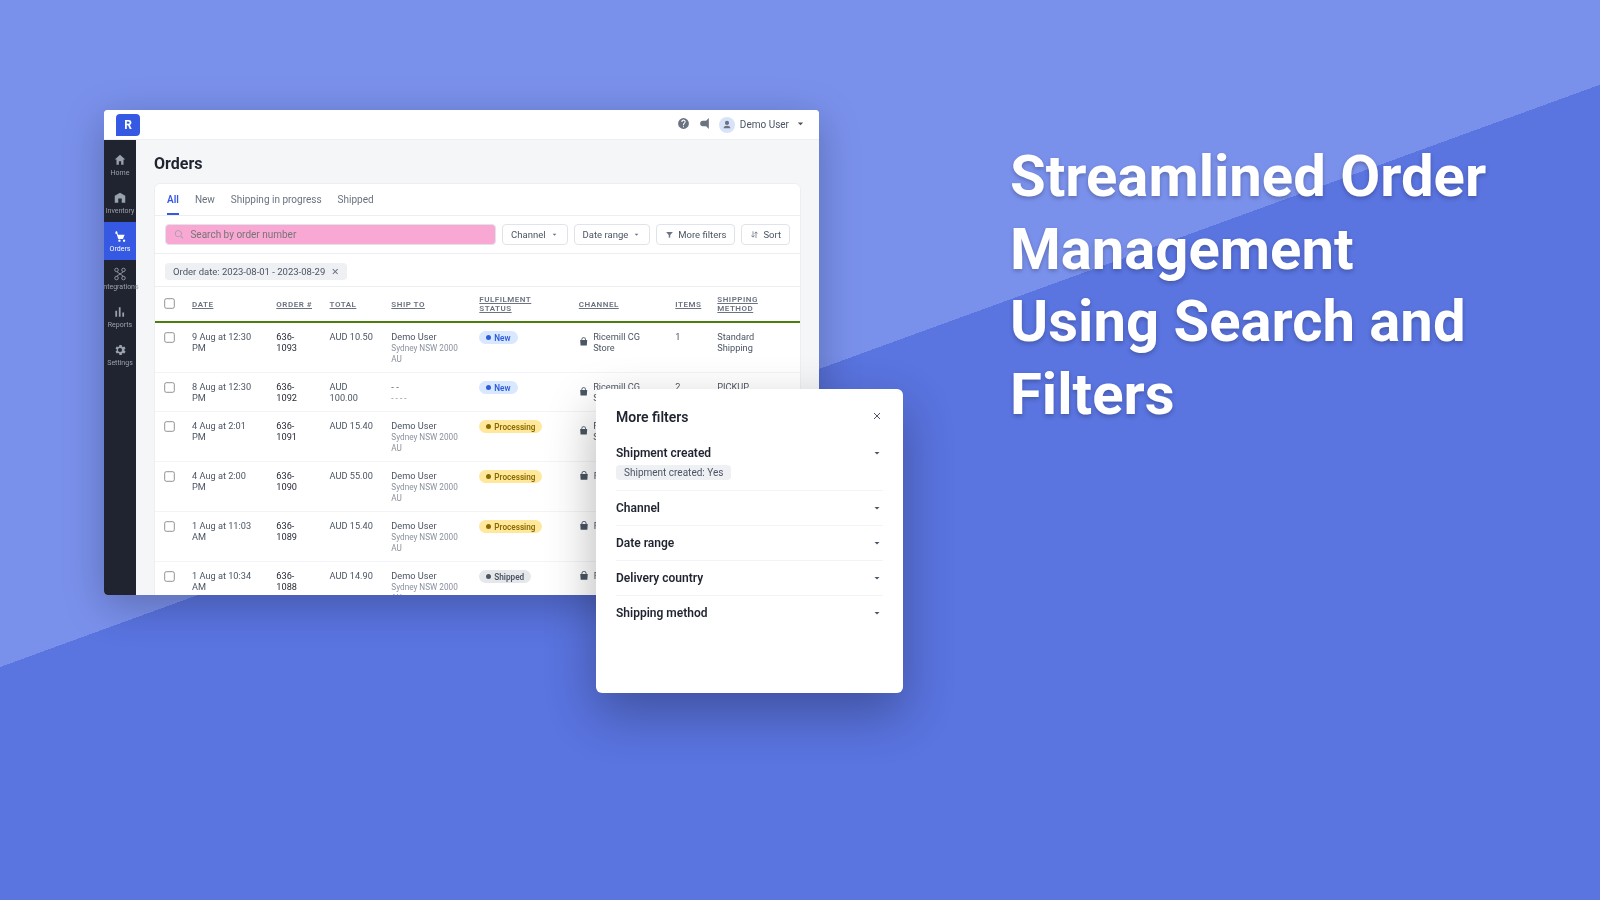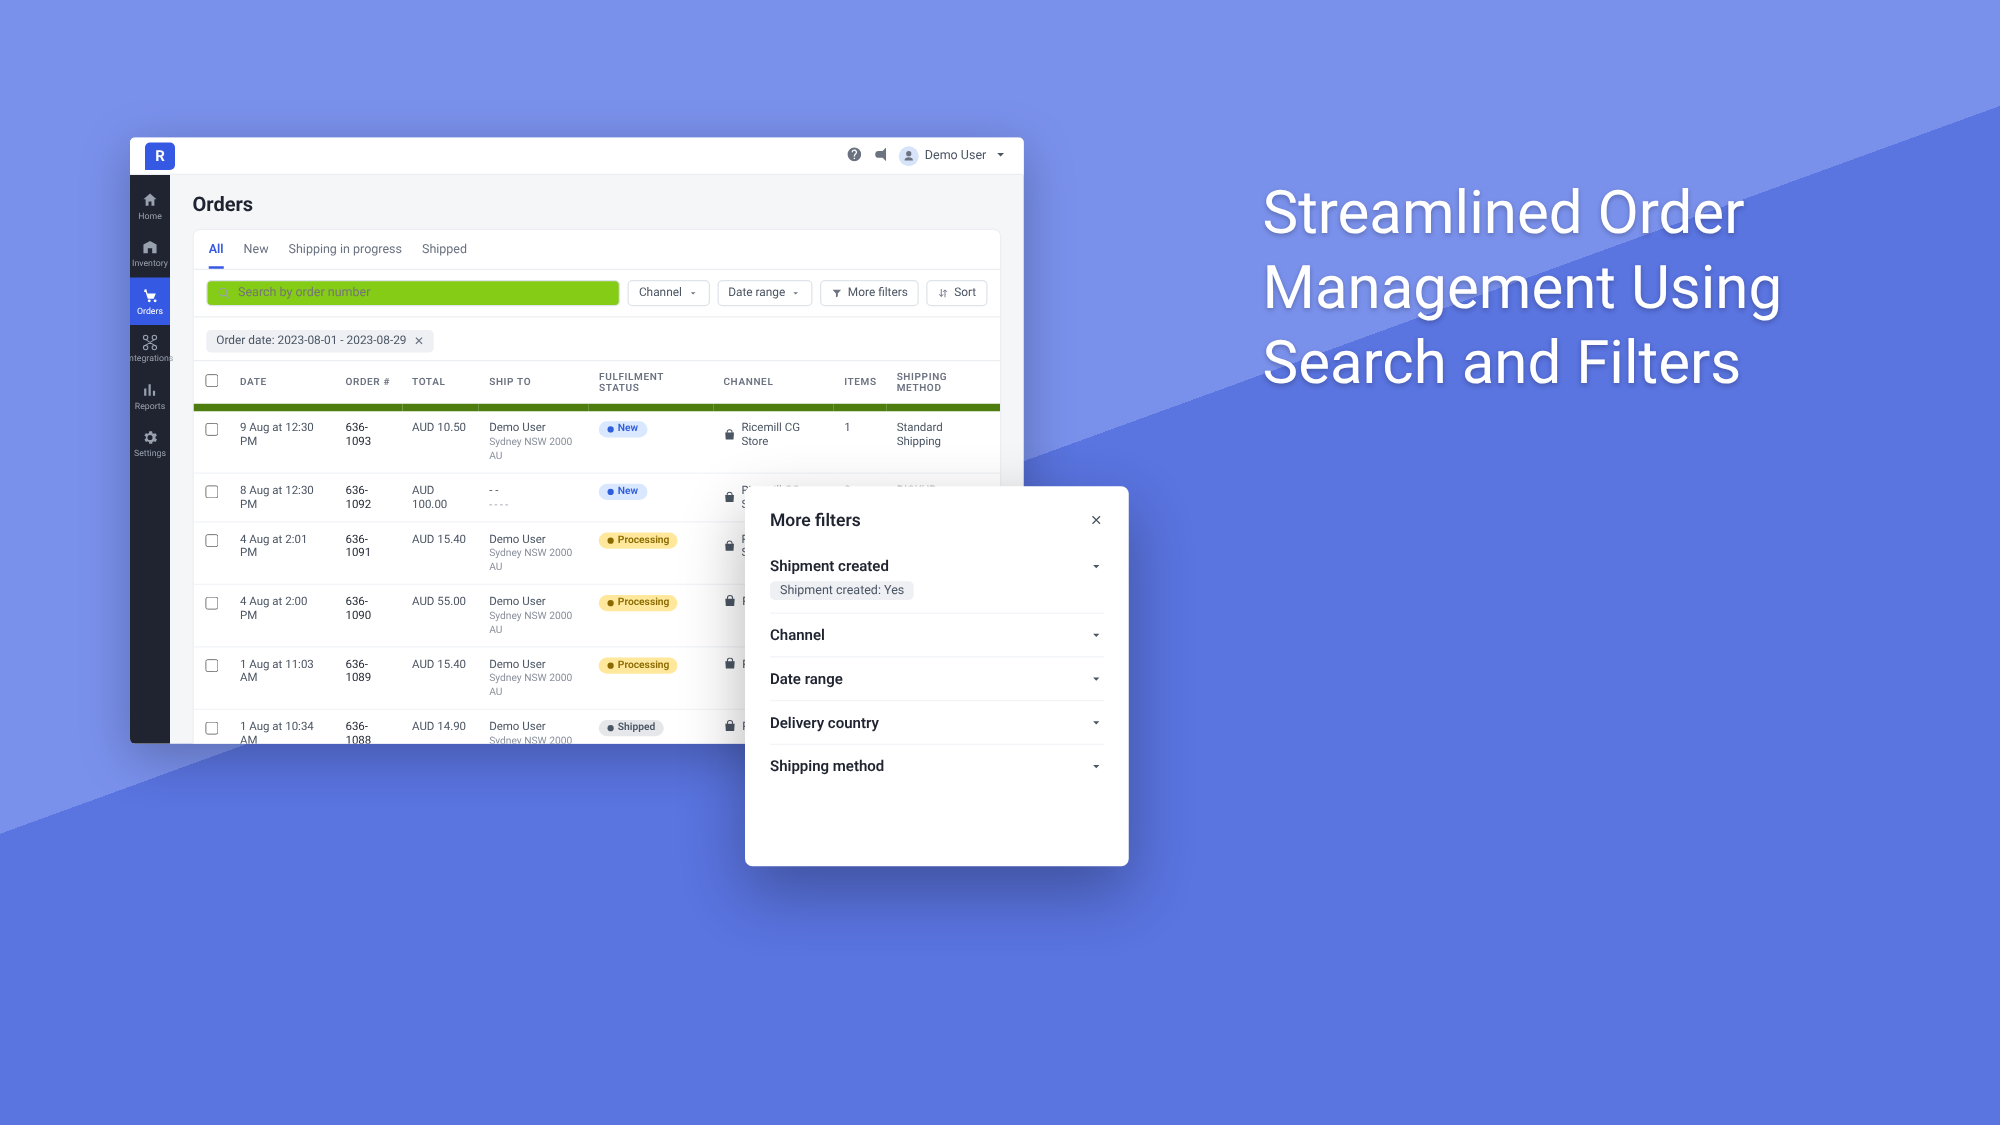--- a/index.html
+++ b/index.html
@@ -1,21 +1,21 @@
 <!DOCTYPE html>
 <html><head>
 <meta charset="utf-8">
 <style>
   * { margin:0; padding:0; box-sizing:border-box; font-family: -apple-system, BlinkMacSystemFont, "Segoe UI", Roboto, Helvetica, Arial, sans-serif; }
   body { width:1600px; height:900px; overflow:hidden; background:#6d87e8; position:relative; }
   .bg-diagonal { position:absolute; inset:0; background:linear-gradient(160deg, #7a91ec 0%, #7a91ec 45%, #5a74e0 45%, #5a74e0 100%); }
 
   .marketing-headline {
     position:absolute; right:90px; top:140px; width:500px;
-    color:#fff; font-size:48px; font-weight:400; line-height:1.25;
+    color:#fff; font-size:58px; font-weight:700; line-height:1.25;
     text-shadow:0 2px 4px rgba(0,0,0,0.25);
   }
 
   .app-window {
     position:absolute; left:104px; top:110px; width:715px; height:485px;
     background:#f5f6f8; border-radius:4px; overflow:hidden;
     box-shadow:0 10px 40px rgba(0,0,0,0.25);
     display:flex; flex-direction:column;
   }
   .topbar { height:30px; background:#fff; border-bottom:1px solid #eceef1; display:flex; align-items:center; padding:0 12px; }
@@ -37,32 +37,32 @@
 
   .content { flex:1; padding:14px 18px; overflow:hidden; display:flex; flex-direction:column; gap:10px; }
   .page-title { font-size:16px; font-weight:700; color:#1f2430; }
 
   .card { background:#fff; border:1px solid #eceef1; border-radius:6px; }
   .tabs { display:flex; gap:16px; padding:6px 12px 0; border-bottom:1px solid #eceef1; }
   .tab { font-size:10px; color:#6b7280; padding:4px 0 8px; cursor:pointer; }
   .tab.active { color:#3659e3; border-bottom:2px solid #3659e3; font-weight:600; }
 
   .toolbar { display:flex; gap:6px; align-items:center; padding:8px 10px; border-bottom:1px solid #eceef1; }
-  .search-wrap { flex:1; display:flex; gap:6px; background:#84cc16; border:1px solid #dfe3ea; border-radius:4px; padding:4px 8px; }
+  .search-wrap { flex:1; display:flex; gap:6px; background:#f9a8d4; border:1px solid #dfe3ea; border-radius:4px; padding:4px 8px; }
   .search-wrap svg { width:11px; height:11px; fill:#9aa1ae; }
   .search-wrap input { border:none; outline:none; font-size:10px; width:100%; color:#4b5563; background:transparent; }
   .tool-btn { display:flex; align-items:center; gap:4px; border:1px solid #dfe3ea; border-radius:4px; padding:4px 8px; font-size:9.5px; color:#4b5563; background:#fff; cursor:pointer; }
   .tool-btn svg { width:9px; height:9px; fill:#6b7280; }
 
   .chips-row { padding:6px 10px; border-bottom:1px solid #eceef1; }
   .chip { display:inline-flex; align-items:center; gap:6px; background:#eef0f4; border-radius:4px; padding:3px 8px; font-size:9.5px; color:#4b5563; }
   .chip .x { cursor:pointer; color:#6b7280; }
 
   .table { width:100%; border-collapse:collapse; font-size:9.2px; color:#4b5563; }
-  .table th { text-align:left; font-weight:600; color:#6b7280; font-size:8px; letter-spacing:0.5px; padding:8px 8px; border-bottom:6px solid #4d7c0f; text-transform:uppercase; }
+  .table th { text-align:left; font-weight:600; color:#6b7280; font-size:8px; letter-spacing:0.5px; padding:8px 8px; border-bottom:2px solid #4d7c0f; text-transform:uppercase;text-decoration:underline; }
   .table td { padding:8px 8px; border-bottom:1px solid #f2f4f8; vertical-align:top; }
   .ck { width:18px; }
   .ck input { transform:scale(0.8); }
   .order-num { font-weight:400; color:#1f2430; }
   .ship-to .addr { color:#8a909c; font-size:8.2px; }
   .badge { display:inline-flex; align-items:center; gap:3px; border-radius:10px; padding:1.5px 7px; font-size:8.2px; font-weight:600; }
   .badge.new { background:#d9e8ff; color:#2f5edb; }
   .badge.proc { background:#ffe89c; color:#8a6a00; }
   .badge.ship { background:#e5e7eb; color:#4b5563; }
   .dot { width:5px; height:5px; border-radius:50%; background:currentColor; }

